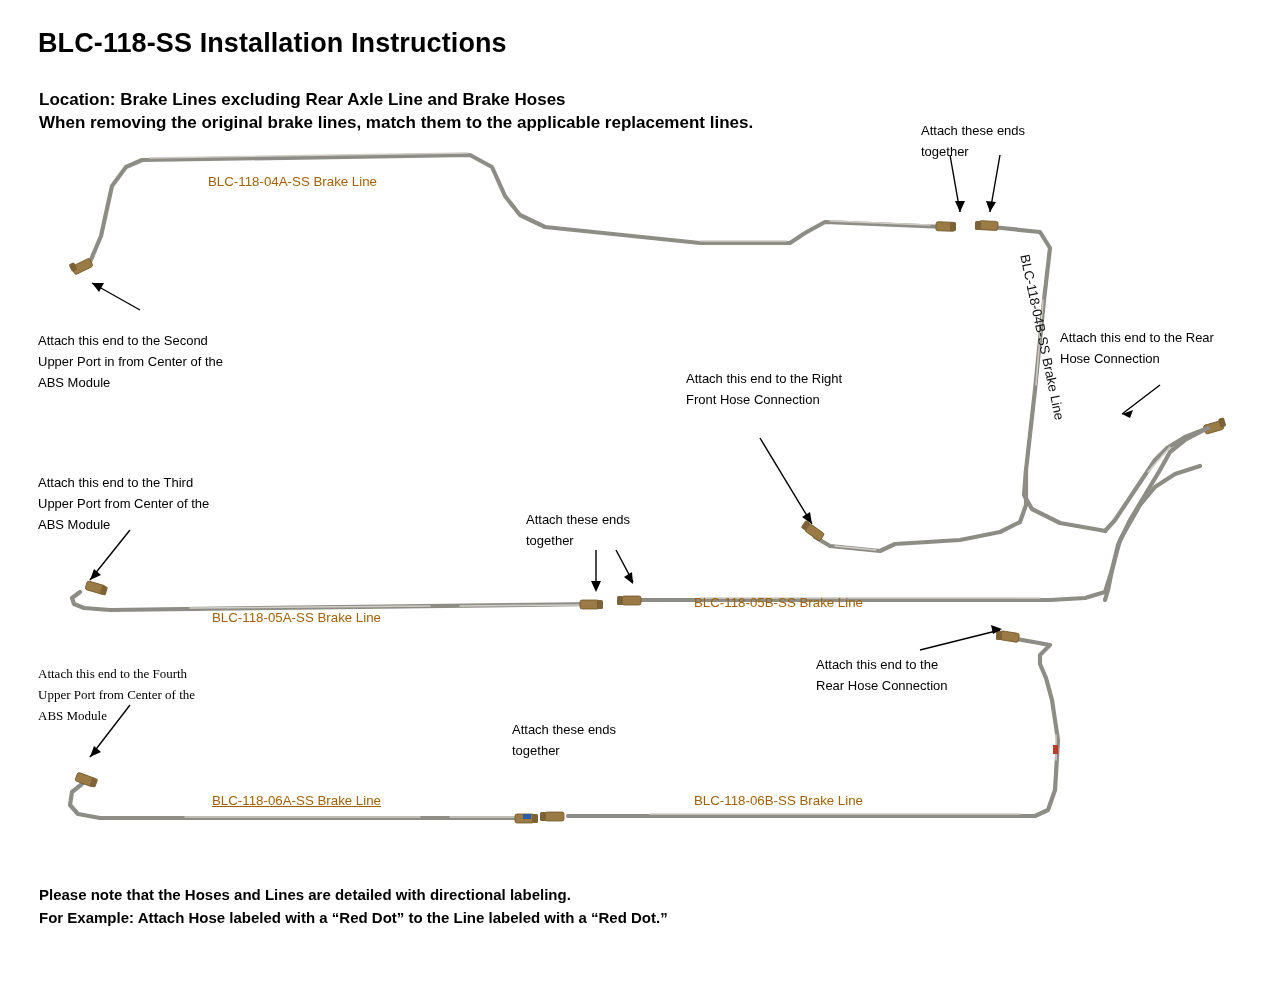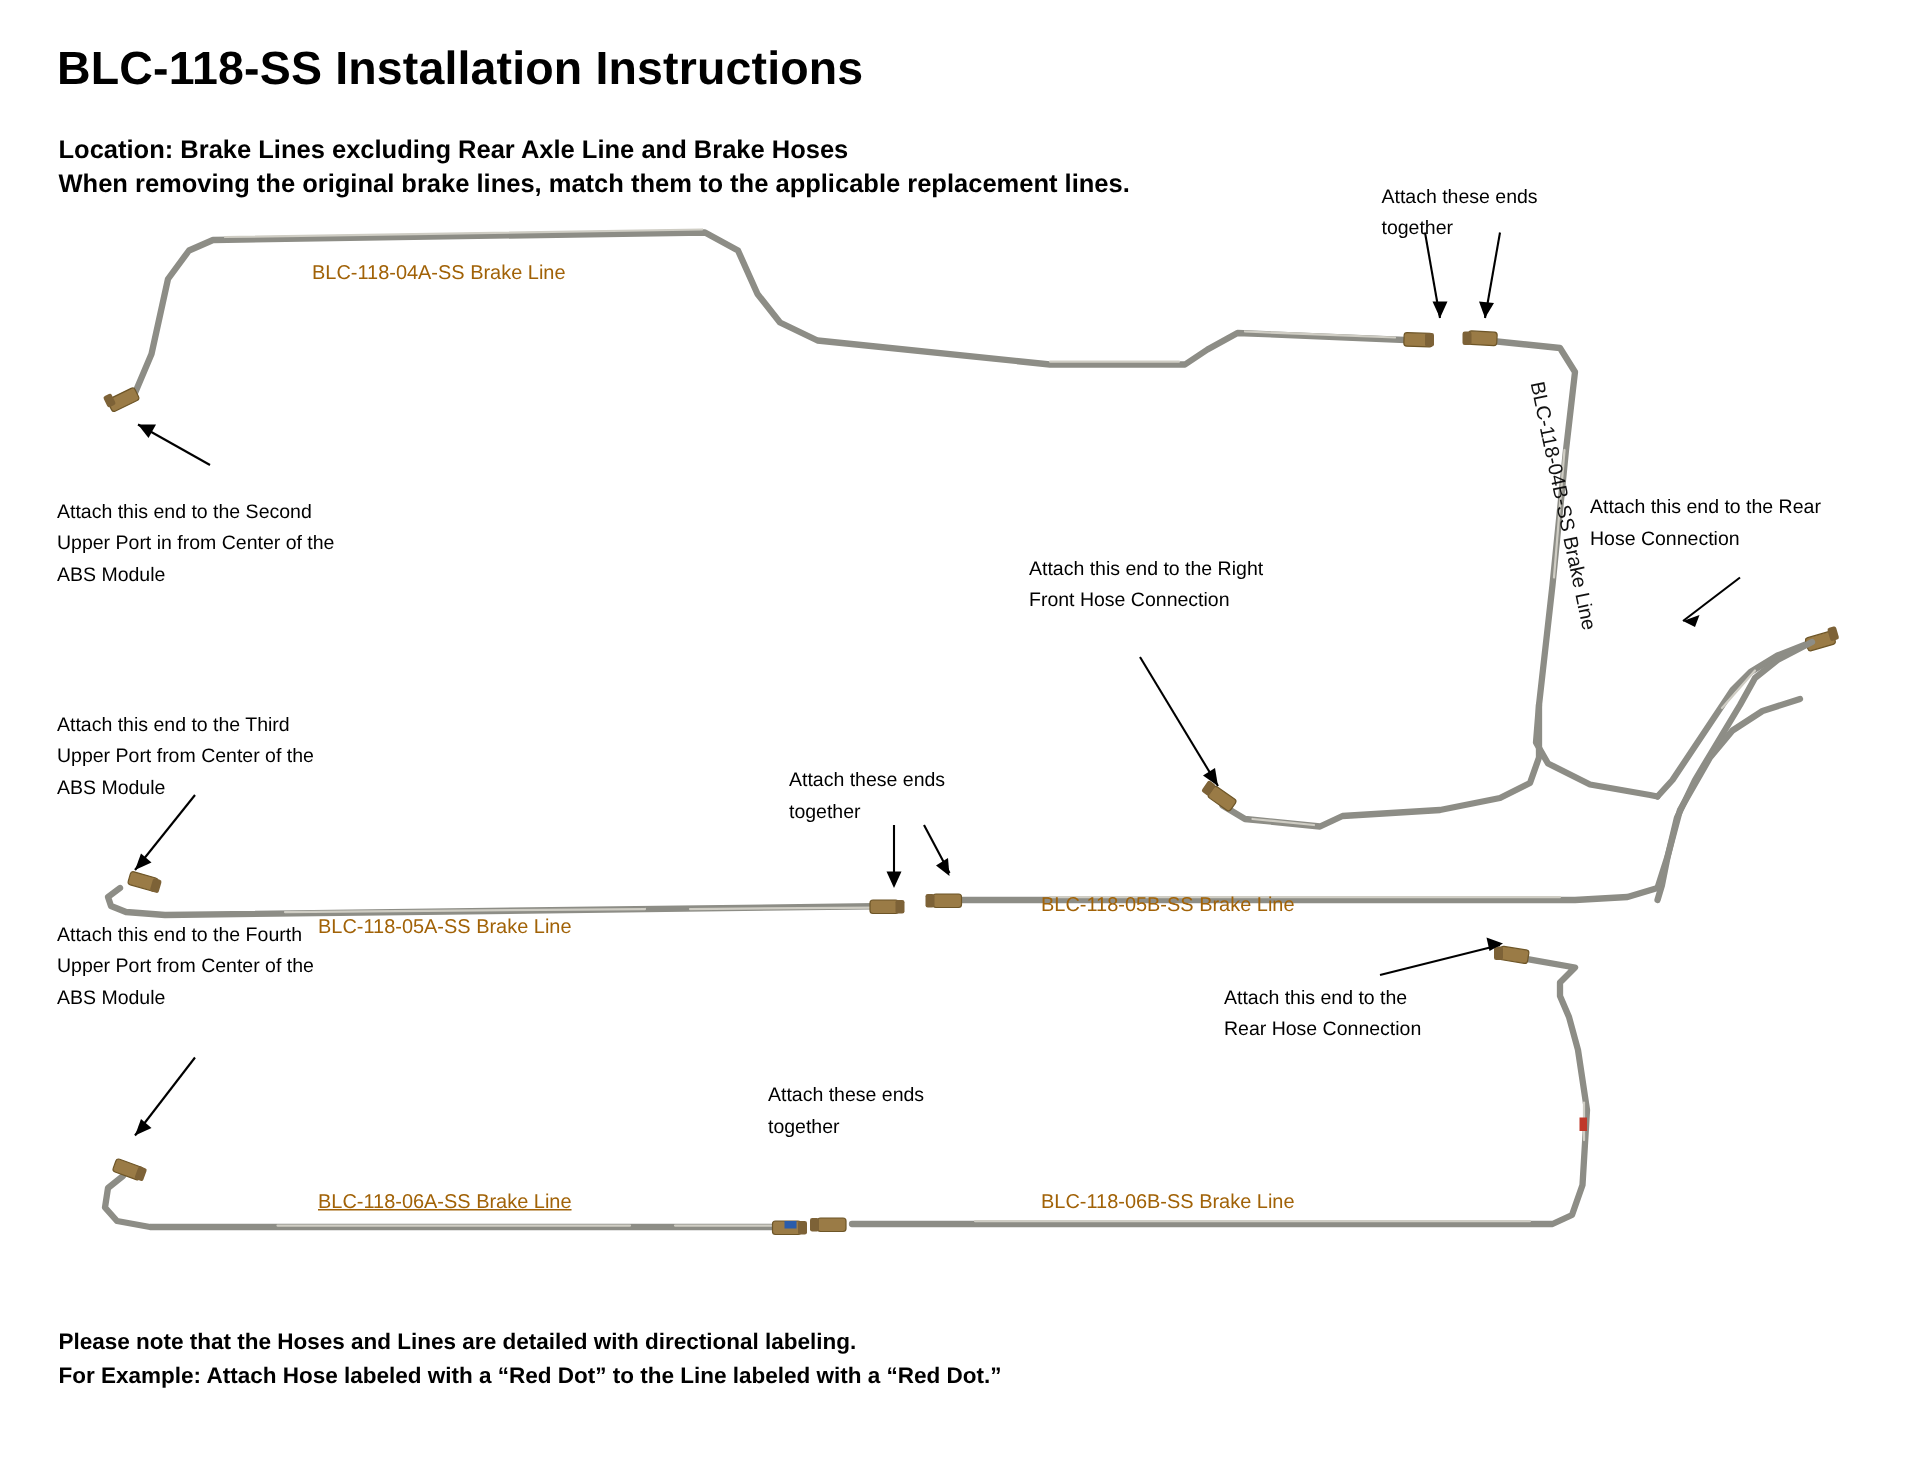--- a/index.html
+++ b/index.html
@@ -17,21 +17,21 @@
   }
   #page {
     position: relative;
     width: 1280px;
     height: 989px;
   }
   .abs { position: absolute; }
   .title {
     left: 38px;
     top: 28px;
-    font-size: 31px;
+    font-size: 27px;
     font-weight: bold;
     letter-spacing: 0.1px;
   }
   .subhead {
     left: 39px;
     font-size: 17px;
     font-weight: bold;
   }
   .subhead.l1 { top: 90px; }
   .subhead.l2 { top: 113px; }
@@ -279,21 +279,21 @@
   <div class="abs callout" style="left:686px; top:368px;">Attach this end to the Right
 Front Hose Connection</div>
 
   <div class="abs callout" style="left:38px; top:472px;">Attach this end to the Third
 Upper Port from Center of the
 ABS Module</div>
 
   <div class="abs callout" style="left:526px; top:509px;">Attach these ends
 together</div>
 
-  <div class="abs callout" style="left:38px; top:612px;">Attach this end to the Fourth
+  <div class="abs callout" style="left:38px; top:663px;font-family:Liberation Serif, serif;">Attach this end to the Fourth
 Upper Port from Center of the
 ABS Module</div>
 
   <div class="abs callout" style="left:816px; top:654px;">Attach this end to the
 Rear  Hose Connection</div>
 
   <div class="abs callout" style="left:512px; top:719px;">Attach these ends
 together</div>
 
   <div class="abs note l1">Please note that the Hoses and Lines are detailed with directional labeling.</div>

